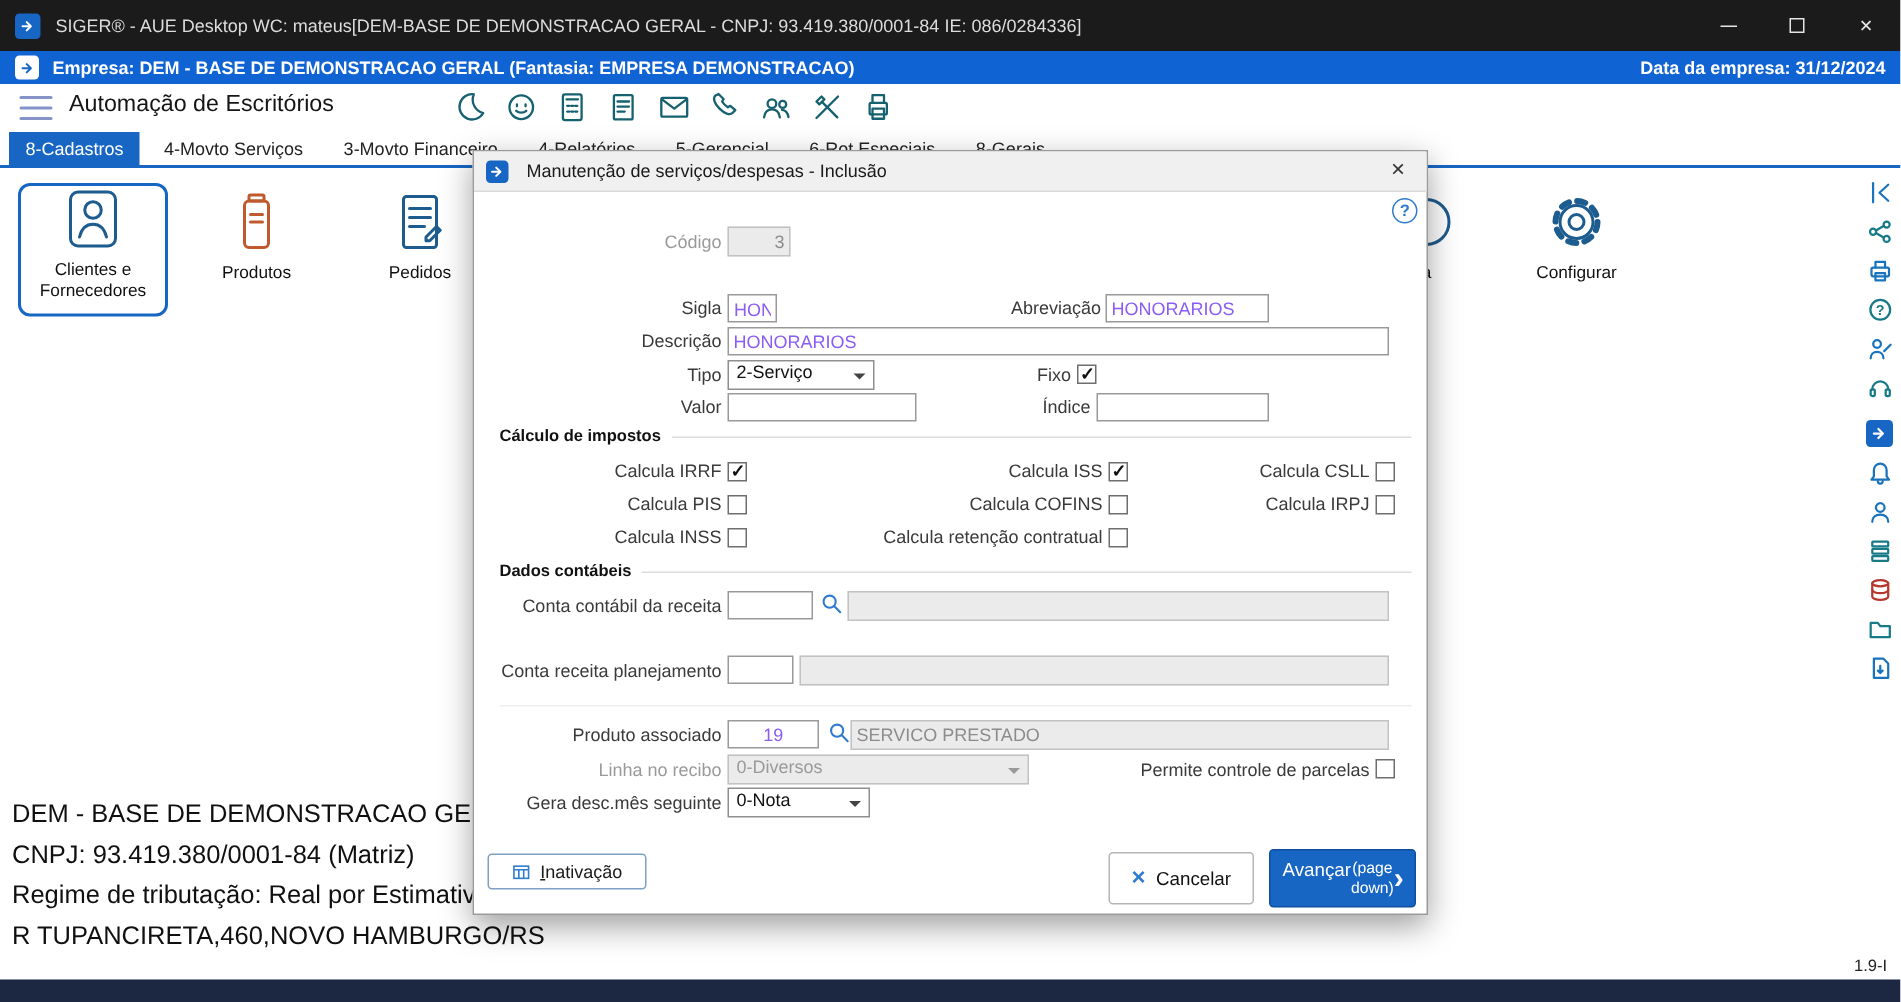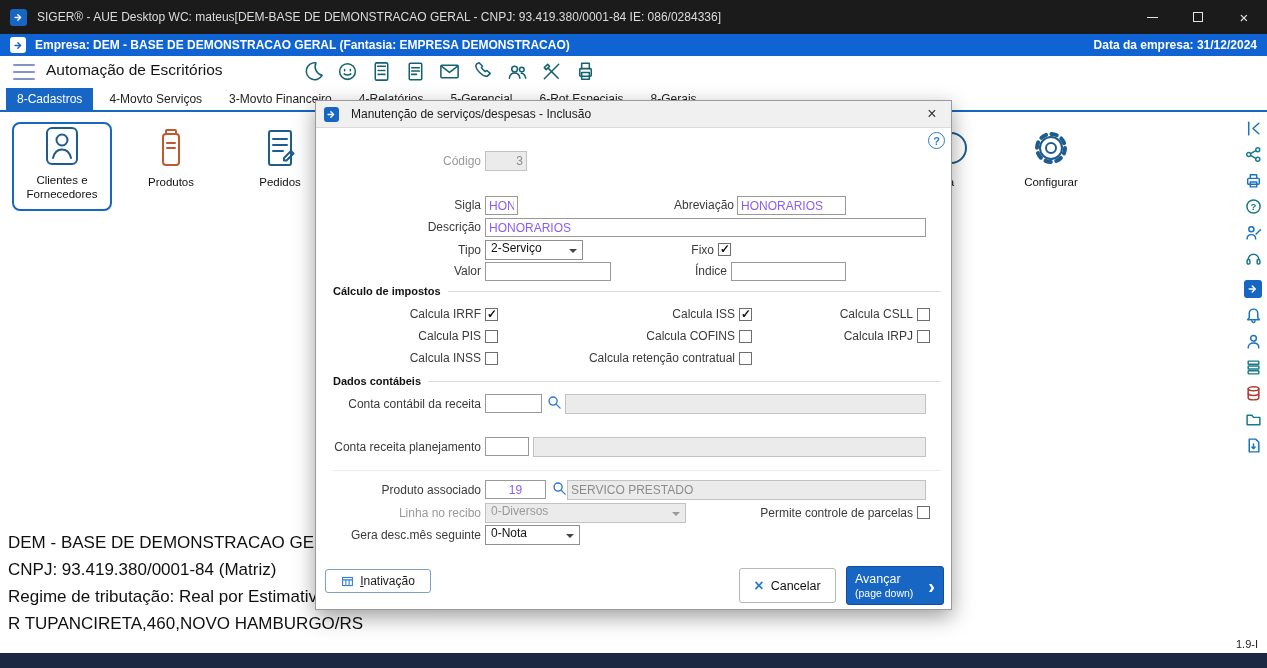--- a/index.html
+++ b/index.html
@@ -77,21 +77,21 @@
   .mag{position:absolute;width:15px;height:15px;stroke:#2f7bd0;fill:none;stroke-width:1.5;stroke-linecap:round}
   .hrline{position:absolute;left:17px;width:608px;height:1px;background:#ececec}
   button{font-family:"Liberation Sans",sans-serif;cursor:pointer}
   .btn-inat{position:absolute;left:9px;top:468px;width:106px;height:24px;border:1px solid #7da0c4;background:#fff;border-radius:3px;display:flex;align-items:center;justify-content:center;gap:6px;font-size:12px;color:#1a1a1a}
   .btn-inat svg{width:13px;height:13px;stroke:#2f7bd0;fill:none;stroke-width:1.3}
   .fl{display:inline-block}
   .fl::first-letter{text-decoration:underline}
   .btn-cancel{position:absolute;left:423px;top:467px;width:97px;height:35px;border:1px solid #b5b5b5;background:#fff;border-radius:3px;display:flex;align-items:center;justify-content:center;gap:7px;font-size:12.5px;color:#111}
   .x-ic{color:#2f7bd0;font-size:16px;font-weight:bold;line-height:1}
   .btn-next{position:absolute;left:530px;top:465px;width:98px;height:39px;background:#1766c4;border:1px solid #0f4f9e;border-radius:3px;color:#fff;display:flex;align-items:center;padding:0 8px}
-  .btn-next .txt{display:flex;flex-direction:column;align-items:flex-start;line-height:1.2}
+  .btn-next .txt{display:flex;flex-direction:row;align-items:flex-start;line-height:1.2}
   .btn-next .t1{font-size:12.5px}
   .btn-next .t2{font-size:10.5px}
   .btn-next .chev{margin-left:auto;font-size:20px;font-weight:bold;line-height:1}
 </style>
 </head>
 <body>
 
 <div class="titlebar">
   <div class="logo">
     <svg viewBox="0 0 16 16">

